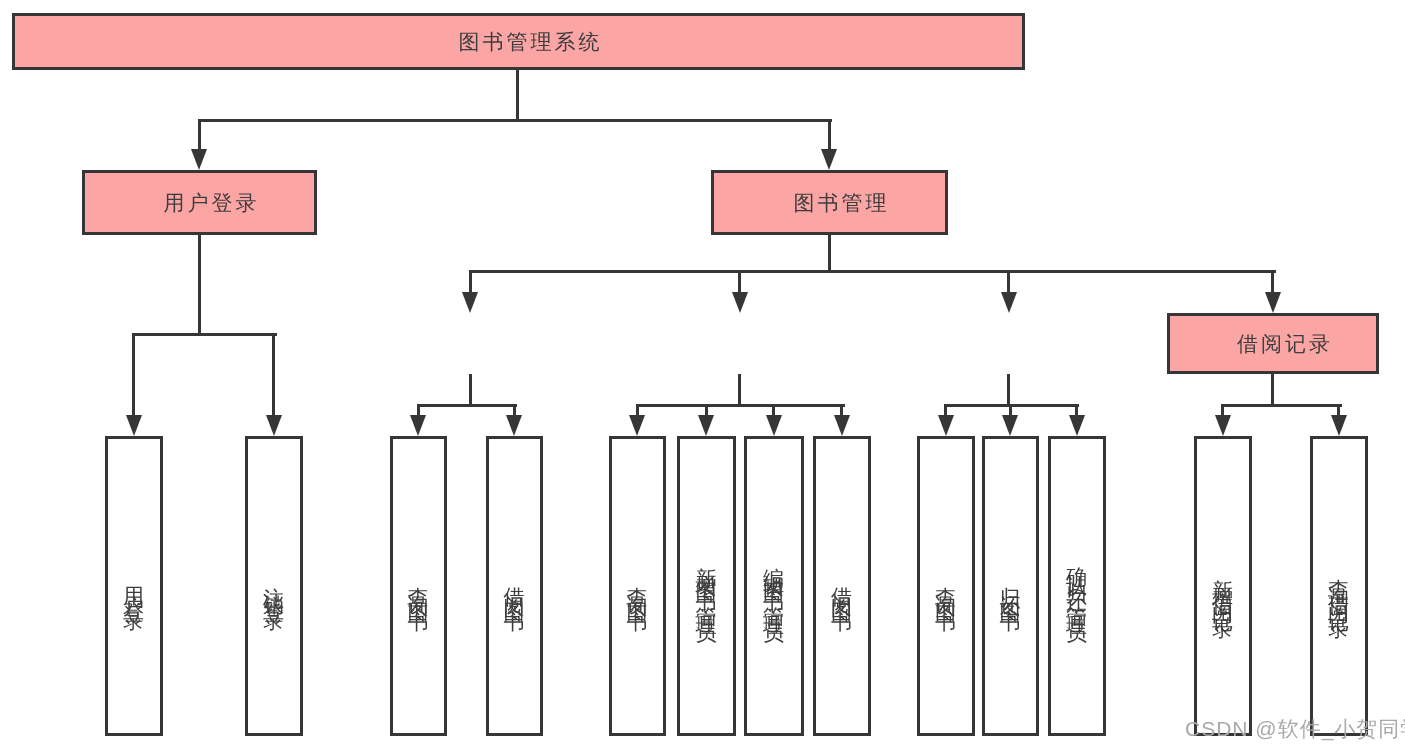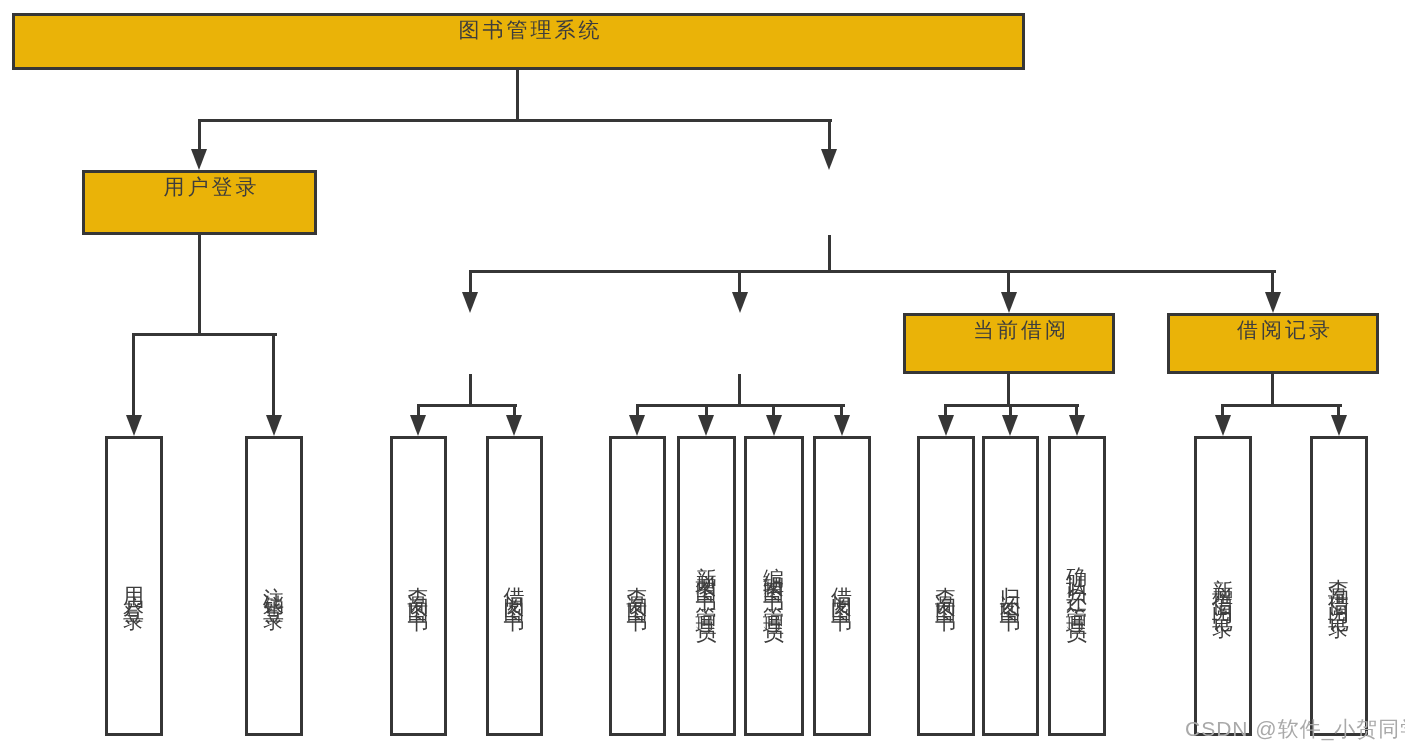--- a/index.html
+++ b/index.html
@@ -13,23 +13,23 @@
     position:relative;
     width:1405px;height:747px;
     background:var(--bg);
     font-family:"Liberation Sans", sans-serif;
     overflow:hidden;
   }
   
   .node{
     position:absolute;
     border:3px solid var(--line);
-    background:#eab308;
+    background:#fca5a5;
     box-sizing:border-box;
-    display:flex;justify-content:center;padding-left:24px;
+    display:flex;align-items:center;justify-content:center;padding-left:24px;
   }
   .node span{
     font-size:21px;
     color:var(--text);
     letter-spacing:3px;
     white-space:nowrap;
   }
   
   .leaf{
     position:absolute;
@@ -77,42 +77,42 @@
   <div class="vl" style="left:516px;top:70px;height:52px"></div>
   <div class="hl" style="left:198px;top:119px;width:634px"></div>
   <div class="vl" style="left:198px;top:119px;height:32px"></div>
   <div class="ar" style="left:191px;top:149px"></div>
   <div class="vl" style="left:828px;top:119px;height:32px"></div>
   <div class="ar" style="left:821px;top:149px"></div>
 
   <div class="node" style="left:82px;top:170px;width:235px;height:65px">
     <span>用户登录</span>
   </div>
+  <div class="node" style="left:711px;top:170px;width:237px;height:65px">
+    <span>图书管理</span>
+  </div>
 
   <div class="vl" style="left:198px;top:235px;height:101px"></div>
   <div class="hl" style="left:132px;top:333px;width:145px"></div>
   <div class="vl" style="left:132px;top:333px;height:84px"></div>
   <div class="ar" style="left:126px;top:415px"></div>
   <div class="vl" style="left:272px;top:333px;height:84px"></div>
   <div class="ar" style="left:266px;top:415px"></div>
 
   <div class="vl" style="left:828px;top:235px;height:38px"></div>
   <div class="hl" style="left:469px;top:270px;width:807px"></div>
   <div class="vl" style="left:469px;top:270px;height:23px"></div>
   <div class="ar" style="left:462px;top:292px"></div>
   <div class="vl" style="left:738px;top:270px;height:23px"></div>
   <div class="ar" style="left:732px;top:292px"></div>
   <div class="vl" style="left:1007px;top:270px;height:23px"></div>
   <div class="ar" style="left:1001px;top:292px"></div>
   <div class="vl" style="left:1271px;top:270px;height:23px"></div>
   <div class="ar" style="left:1265px;top:292px"></div>
 
-  <div class="node" style="left:903px;top:313px;width:212px;height:61px">
-    <span>当前借阅</span>
-  </div>
   <div class="node" style="left:1167px;top:313px;width:212px;height:61px">
     <span>借阅记录</span>
   </div>
 
   <div class="vl" style="left:469px;top:374px;height:33px"></div>
   <div class="hl" style="left:417px;top:404px;width:100px"></div>
   <div class="vl" style="left:417px;top:404px;height:13px"></div>
   <div class="ar" style="left:410px;top:415px"></div>
   <div class="vl" style="left:513px;top:404px;height:13px"></div>
   <div class="ar" style="left:506px;top:415px"></div>

